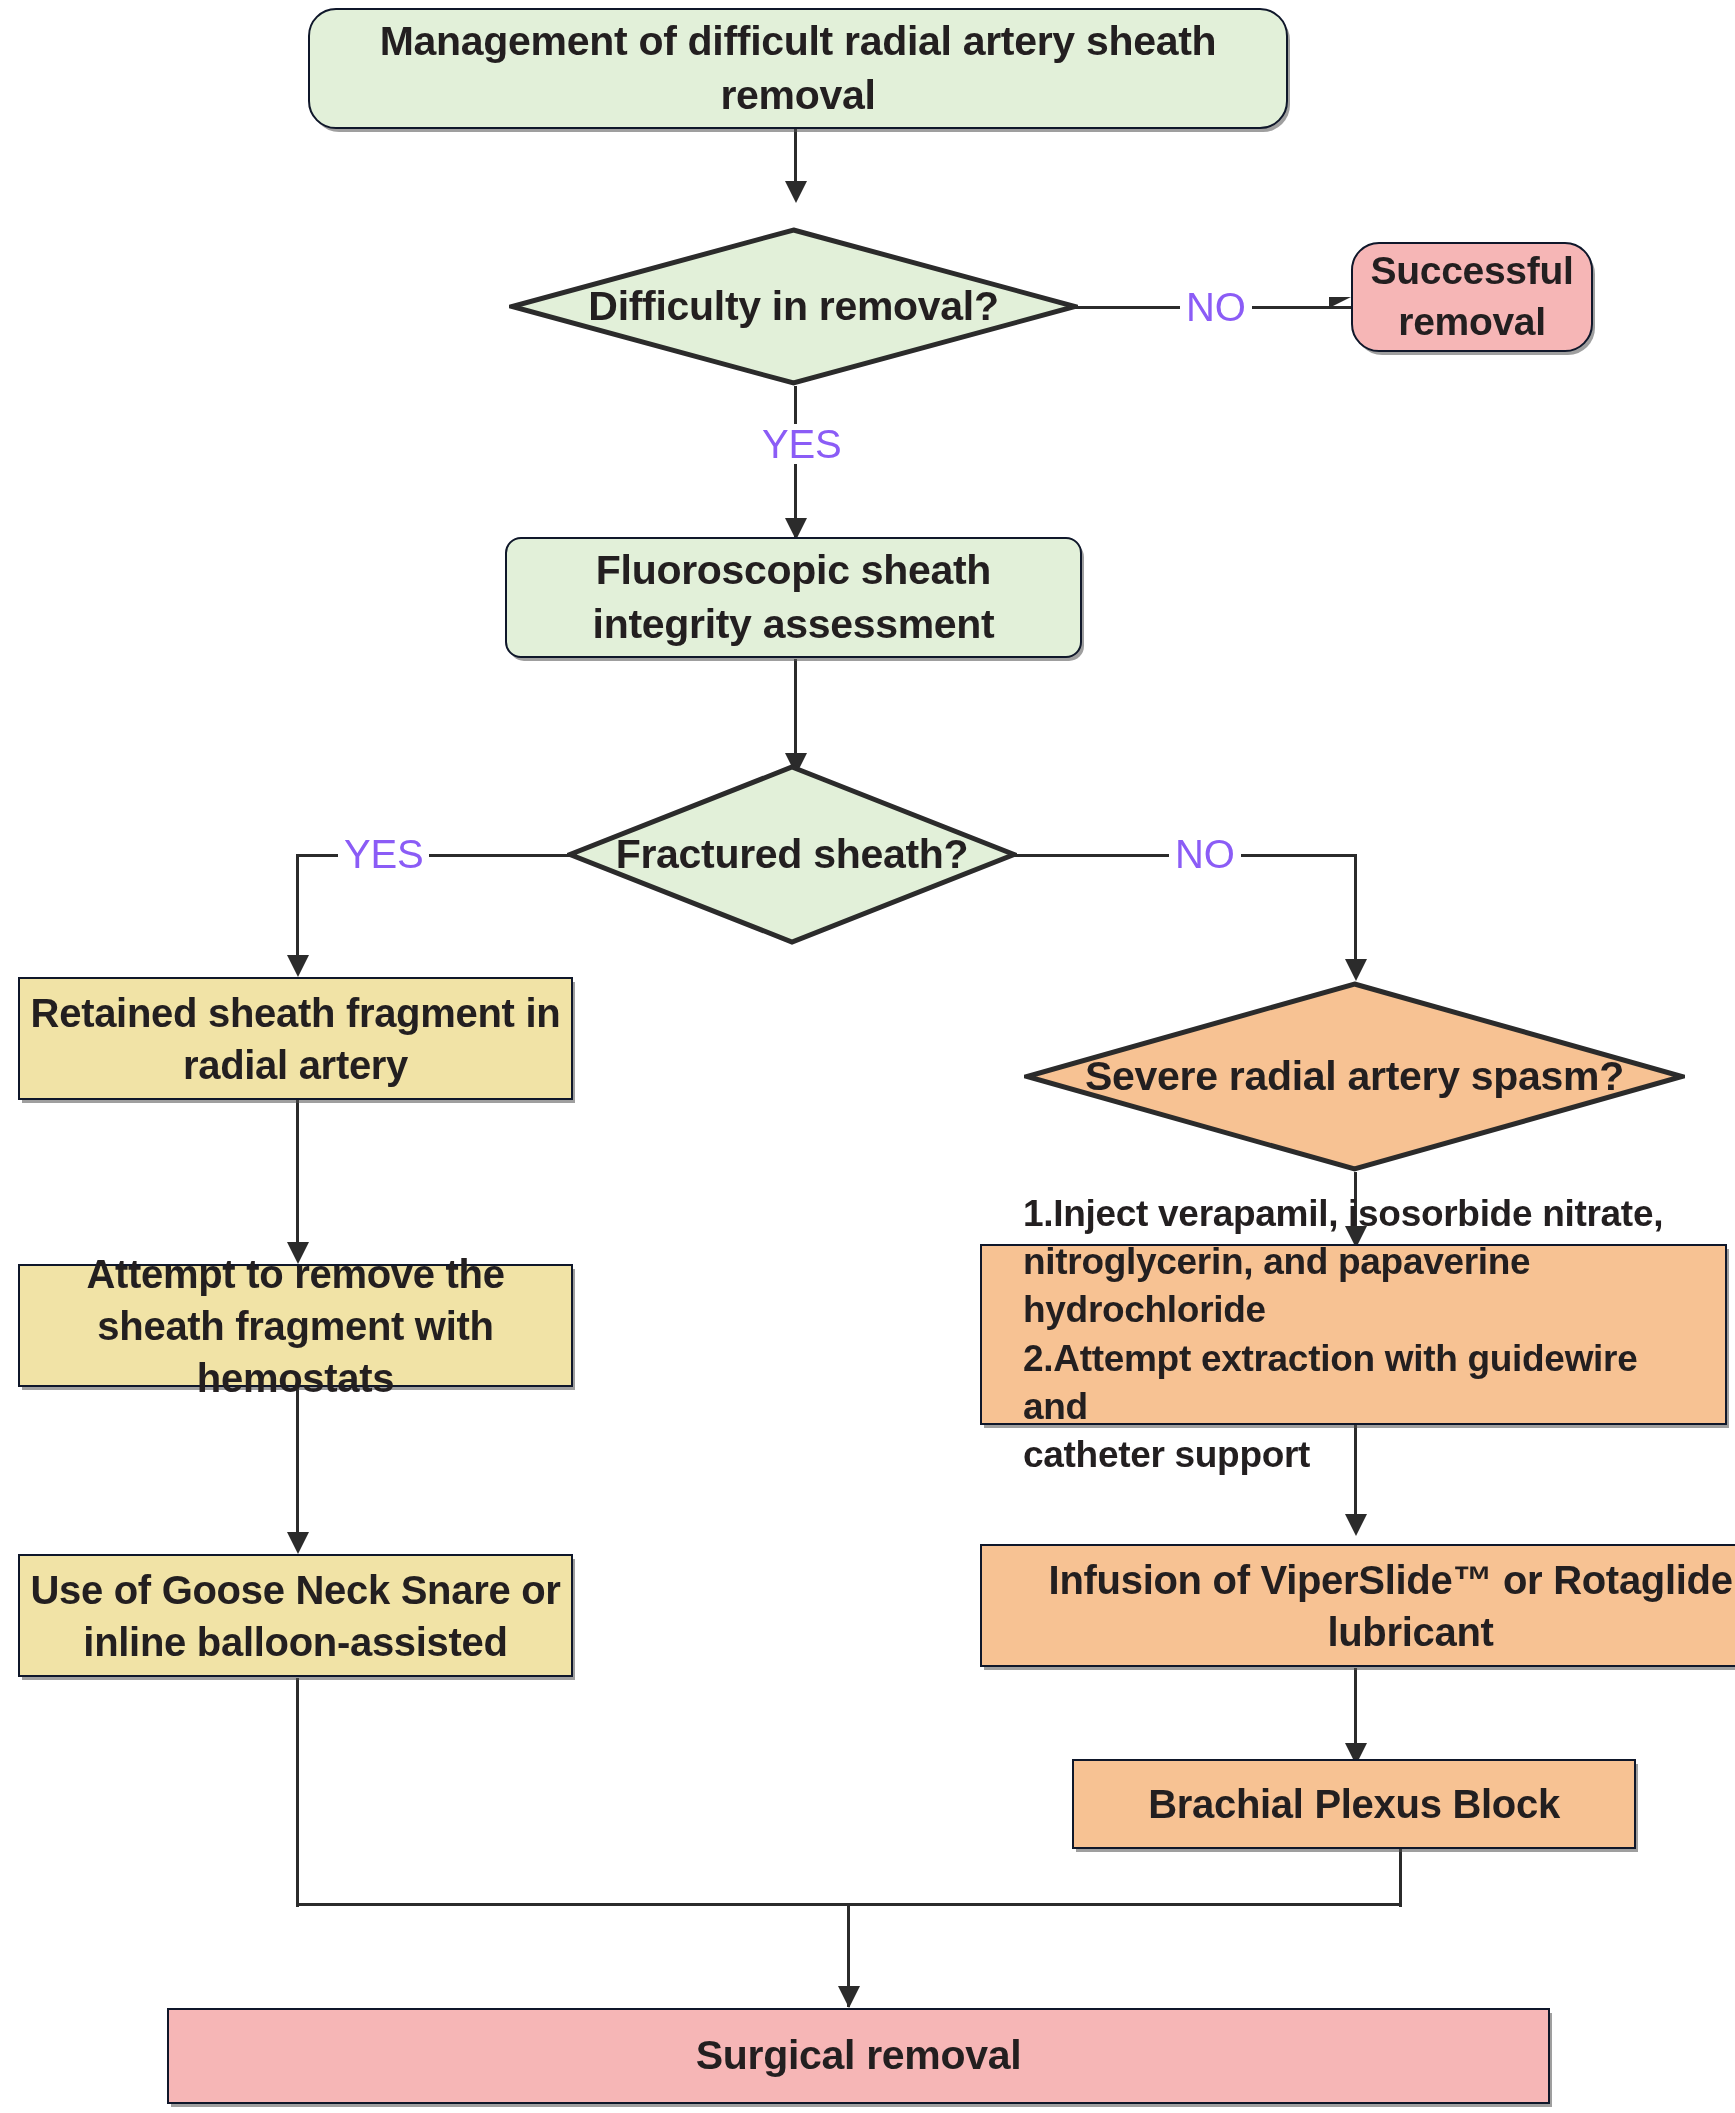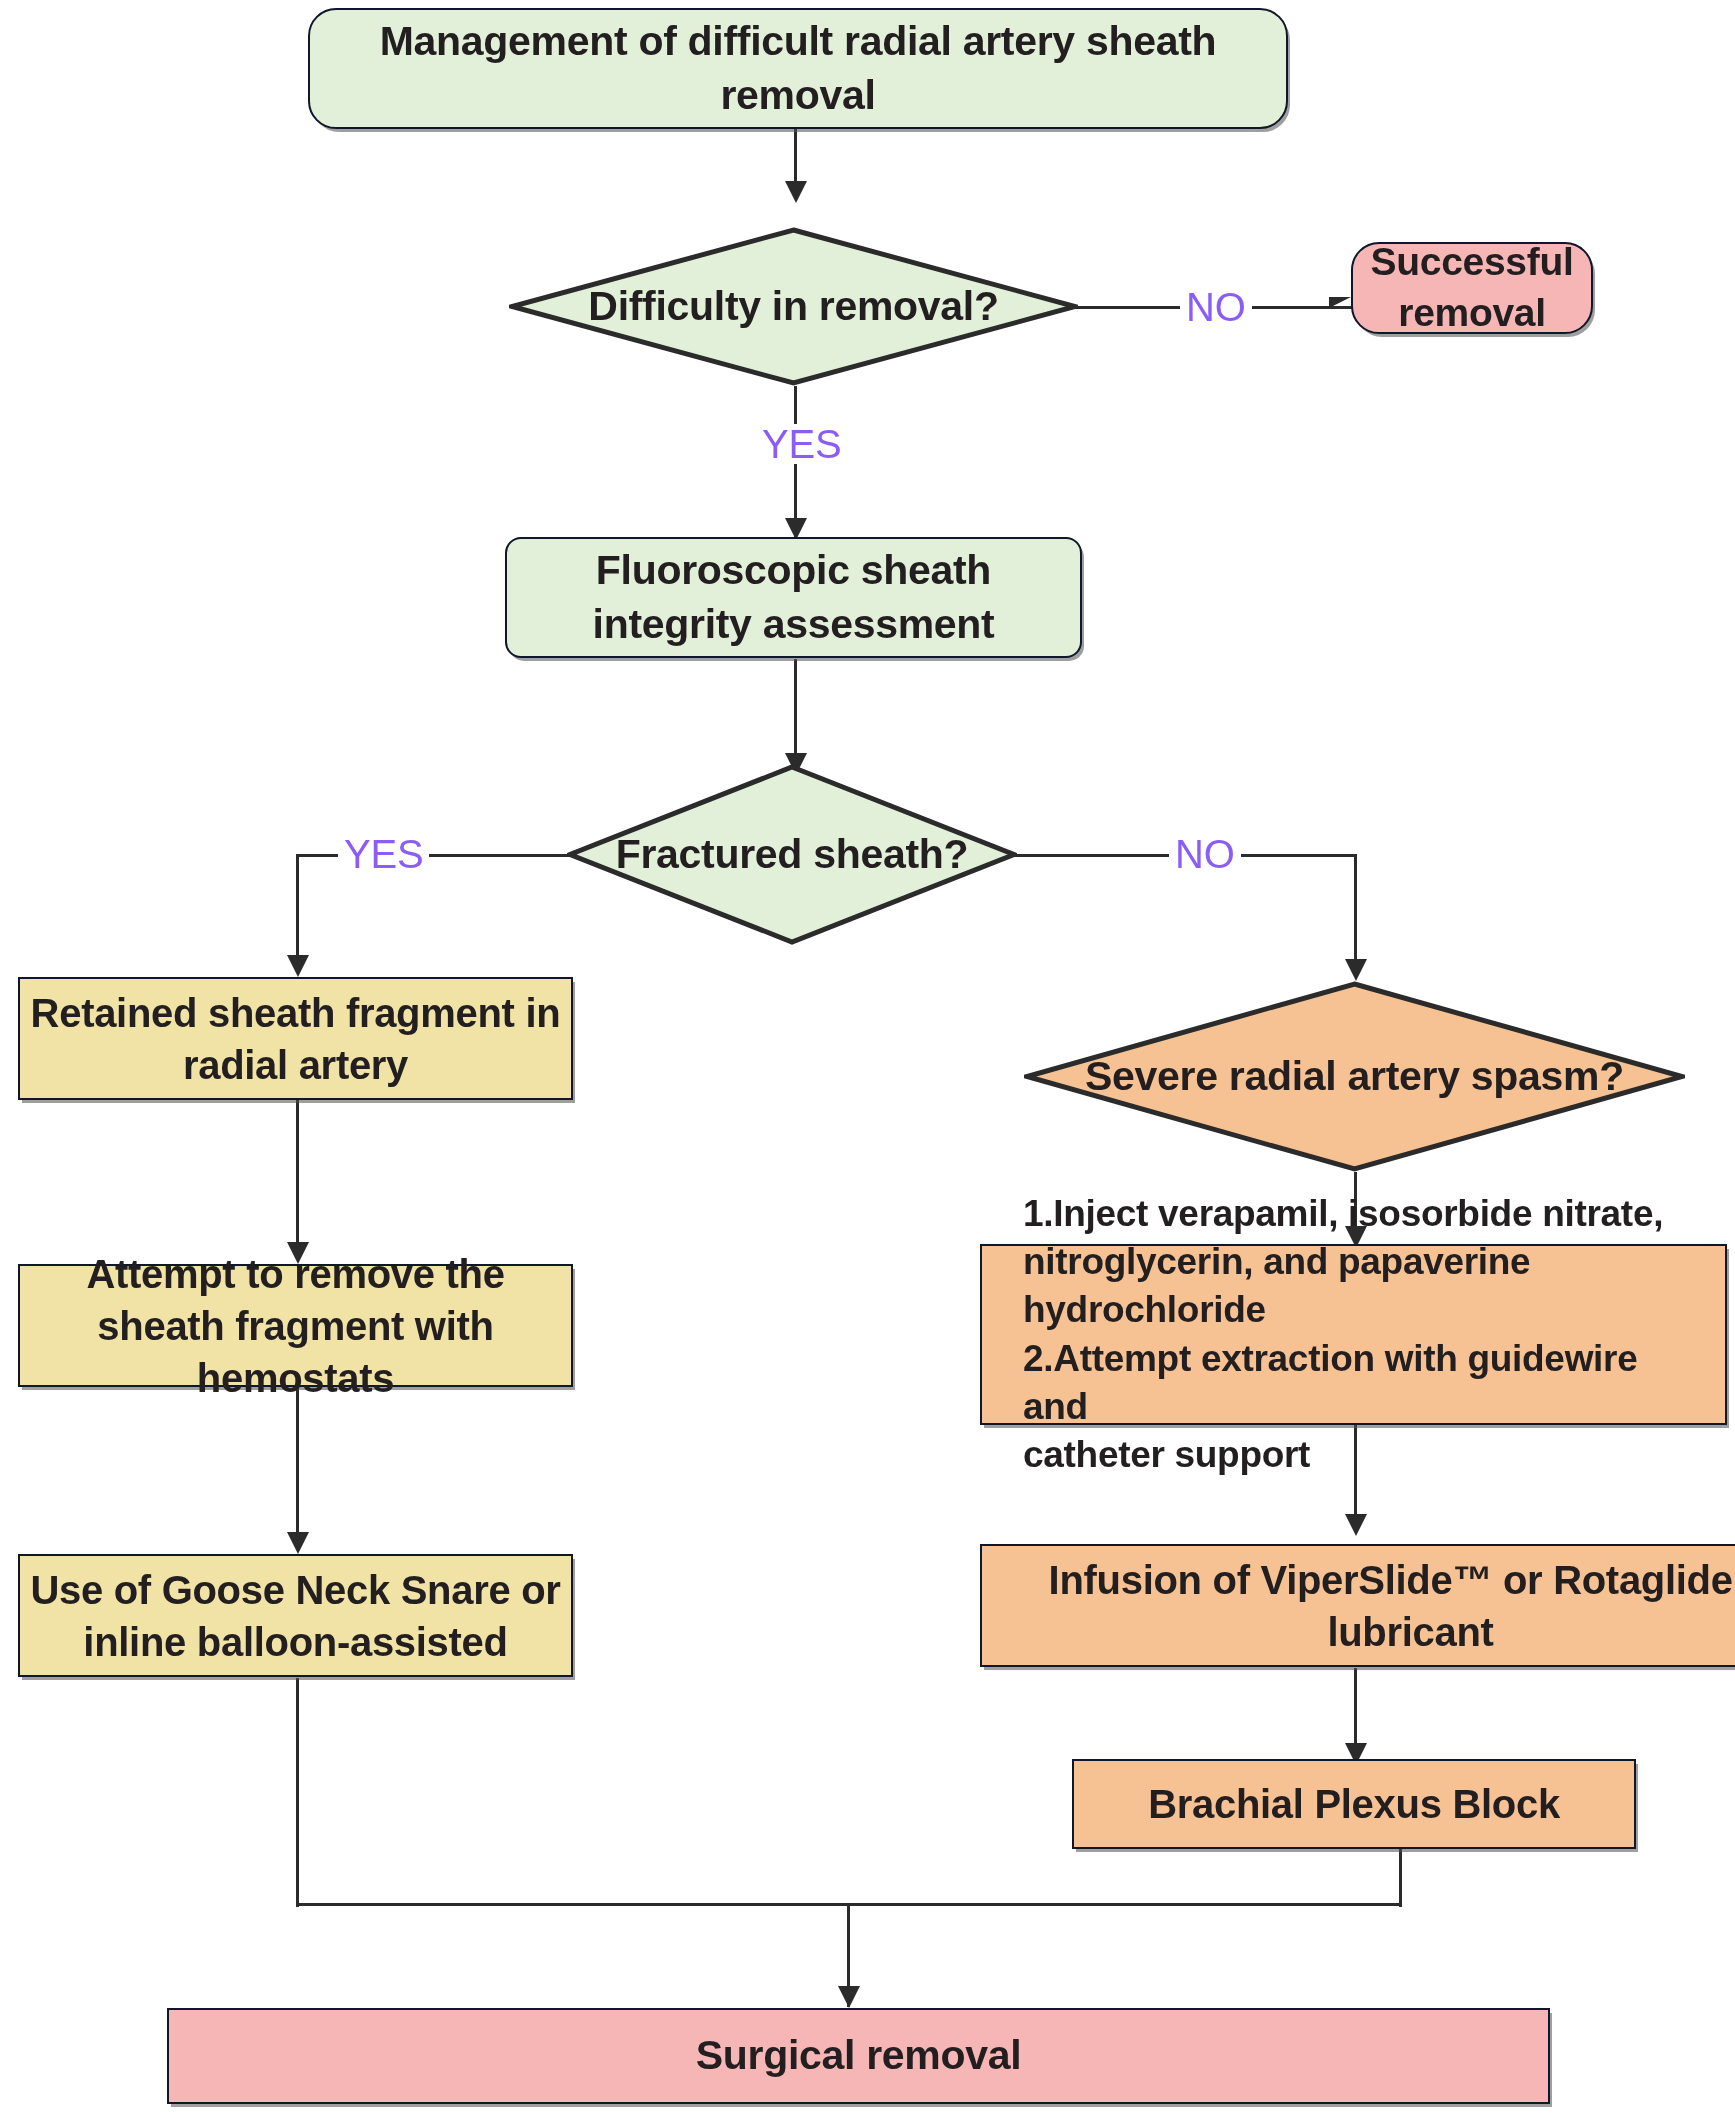--- a/index.html
+++ b/index.html
@@ -156,21 +156,21 @@
     <div class="txt">Management of difficult radial artery sheath removal</div>
   </div>
 
   <div class="diamond" style="left:509px; top:227px; width:569px; height:159px;text-decoration:underline;">
     <svg viewBox="0 0 572 160" preserveAspectRatio="none">
       <polygon points="286,3 569,80 286,157 3,80" fill="#e2f0d9" stroke="#2b2b2b" stroke-width="5"></polygon>
     </svg>
     <div class="dlabel" style="font-size:41px;">Difficulty in removal?</div>
   </div>
 
-  <div class="node pink rounded" style="left:1351px; top:242px; width:242px; height:92px; font-size:39px;">
+  <div class="node pink rounded" style="left:1351px; top:242px; width:242px; height:110px; font-size:39px;">
     <div class="txt">Successful removal</div>
   </div>
 
   <div class="node green" style="left:505px; top:537px; width:577px; height:121px; font-size:41px; border-radius:16px;">
     <div class="txt">Fluoroscopic sheath integrity assessment</div>
   </div>
 
   <div class="diamond" style="left:567px; top:764px; width:450px; height:181px;">
     <svg viewBox="0 0 452 182" preserveAspectRatio="none">
       <polygon points="226,3 449,91 226,179 3,91" fill="#e2f0d9" stroke="#2b2b2b" stroke-width="5"></polygon>

